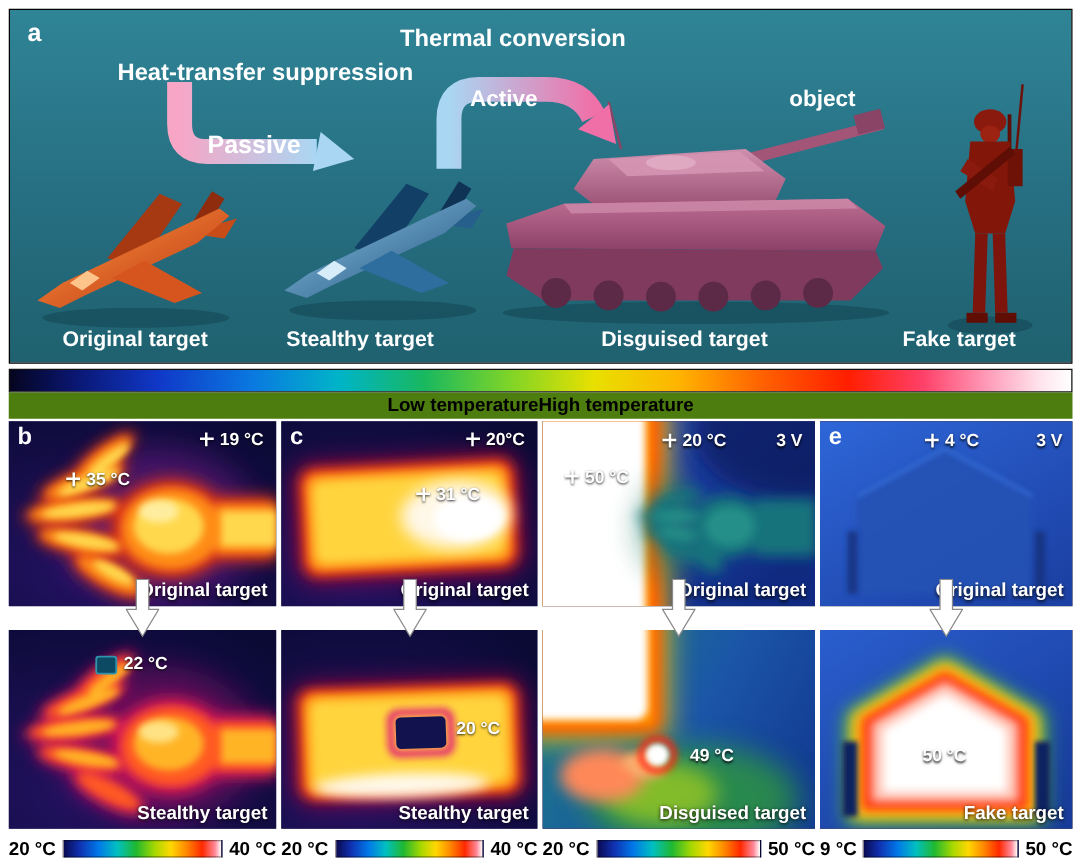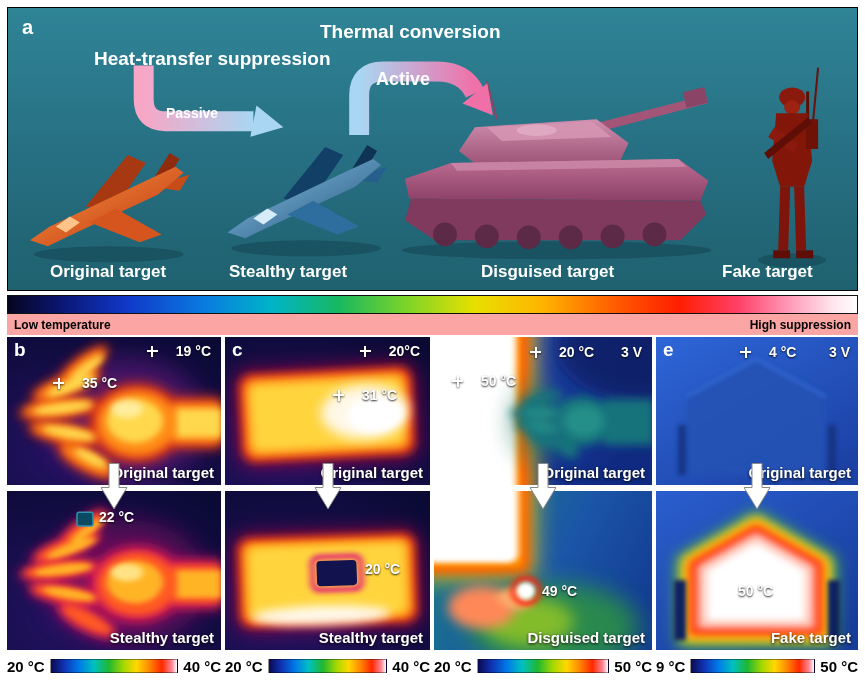--- a/index.html
+++ b/index.html
@@ -9,47 +9,47 @@
 
 
 .panel-a{position:absolute;left:7px;top:7px;width:851px;height:284px;border:1px solid #000;
   background:linear-gradient(180deg,#2f8496 0%,#266e81 55%,#1f616f 100%);}
 .panel-a svg.art{position:absolute;inset:0;width:100%;height:100%;z-index:1}
 .pa-text{position:absolute;color:#fff;font-weight:bold;white-space:nowrap;z-index:2}
 .pa-label{left:14px;top:8px;font-size:20px}
 .pa-heat{left:86px;top:40px;font-size:19px}
 .pa-thermal{left:312px;top:13px;font-size:19px}
 .pa-bg{left:716px;top:13px;font-size:19px}
-.pa-passive{left:158px;top:97px;font-size:14px}
+.pa-passive{left:158px;top:97px;font-size:20px}
 .pa-active{left:368px;top:61px;font-size:18px}
 .pa-nontarget{left:592px;top:60px;font-size:18px;white-space:normal;width:116px;text-align:center;line-height:1.25}
 .pa-cap{bottom:8px;font-size:17px}
 .cap-orig{left:42px}.cap-steal{left:221px}.cap-disg{left:473px}.cap-fake{left:714px}
 
 
 .main-colorbar{position:absolute;left:7px;top:295px;width:851px;height:19px;border:1px solid #111;
   background:linear-gradient(to right,#05051f 0%,#0a1670 6%,#1038c8 14%,#0a7ae0 23%,#00b4c8 31%,
   #18b860 39%,#7ed428 47%,#e8e000 55%,#ffb400 63%,#ff6000 71%,#ff1e00 79%,#ff4068 86%,
   #ff9ab8 92%,#ffe3ec 97%,#ffffff 100%)}
-.temp-strip{position:absolute;left:7px;top:314px;width:851px;height:21px;background:#fca5a5;
-  display:flex;justify-content:space-between;align-items:center;padding:0 7px;
-  font-weight:bold;font-size:12px;color:#000}
+.temp-strip{position:absolute;left:7px;top:314px;width:851px;height:21px;background:#4d7c0f;
+  display:flex;justify-content:center;align-items:center;padding:0 7px;
+  font-weight:bold;font-size:15px;color:#000}
 
 
 .thermal-grid{position:absolute;left:7px;top:337px;width:851px;display:grid;
   grid-template-columns:214px 205px 218px 202px;column-gap:4px}
 .tcol{position:relative;display:flex;flex-direction:column}
 .timg{position:relative;overflow:hidden;background:#0d0d42}
 .timg.top{height:148px}
-.timg.bot{height:159px;margin-top:6px}
+.timg.bot{height:159px;margin-top:19px}
 .timg svg{position:absolute;inset:0;width:100%;height:100%;display:block}
 .tlabel{position:absolute;left:7px;top:2px;color:#fff;font-weight:bold;font-size:19px;z-index:3}
 .tcap{position:absolute;right:7px;bottom:4px;color:#fff;font-weight:bold;font-size:15px;
   text-shadow:0 1px 3px rgba(0,0,0,.9);z-index:3;white-space:nowrap}
-.ann{position:absolute;display:flex;align-items:center;gap:18px;color:#fff;font-weight:bold;
+.ann{position:absolute;display:flex;align-items:center;gap:5px;color:#fff;font-weight:bold;
   font-size:14px;text-shadow:0 1px 2px rgba(0,0,0,.85);z-index:3;white-space:nowrap}
 .cross{position:relative;width:11px;height:11px;flex:0 0 11px;filter:drop-shadow(0 1px 1px rgba(0,0,0,.7))}
 .cross::before{content:"";position:absolute;left:4.5px;top:0;width:2px;height:11px;background:#fff}
 .cross::after{content:"";position:absolute;top:4.5px;left:0;width:11px;height:2px;background:#fff}
 .down-arrow{position:absolute;left:50%;top:126px;transform:translateX(-50%);width:27px;height:47px;z-index:6}
 .scale-row{display:flex;align-items:center;margin-top:6px;height:20px;gap:5px;
   font-weight:bold;font-size:15px;color:#000}
 .scale-bar{flex:1;height:14px;border:1px solid rgba(0,0,0,.4);
   background:linear-gradient(to right,#0a0a50 0%,#1030b0 10%,#0078e8 22%,#00c0c0 34%,#20b830 46%,
   #a8d800 58%,#ffd800 68%,#ff8800 78%,#ff2800 88%,#ff8898 96%,#fff 100%)}
@@ -200,31 +200,32 @@
         <path d="M352,128 L352,88 Q352,64 376,64 L430,64 Q458,64 468,86" fill="none" stroke="url(#ag2)" stroke-width="20"></path>
         <polygon points="486,108 455.6,96.1 480.4,75.9" fill="#ef6fa6"></polygon>
       </g>
     </svg>
     <span class="pa-text pa-label">a</span>
     <span class="pa-text pa-heat">Heat-transfer suppression</span>
     <span class="pa-text pa-thermal">Thermal conversion</span>
     <span class="pa-text pa-passive">Passive</span>
     <span class="pa-text pa-active">Active</span>
     <div class="pa-text pa-nontarget">
+      <div>object</div>
     </div>
     <span class="pa-text pa-cap cap-orig">Original target</span>
     <span class="pa-text pa-cap cap-steal">Stealthy target</span>
     <span class="pa-text pa-cap cap-disg">Disguised target</span>
     <span class="pa-text pa-cap cap-fake">Fake target</span>
   </div>
 
   <div class="main-colorbar"></div>
   <div class="temp-strip">
     <span>Low temperature</span>
-    <span>High suppression</span>
+    <span>High temperature</span>
   </div>
 
   <div class="thermal-grid">
 
     <div class="tcol">
       <div class="timg top">
         <svg viewBox="0 0 214 148" preserveAspectRatio="none">
           <rect width="214" height="148" fill="url(#navyBg)"></rect>
           <g filter="url(#b12)" fill="#7a1a86" opacity="0.5">
               <ellipse cx="120" cy="84" rx="78" ry="62"></ellipse>
@@ -482,21 +483,21 @@
             <ellipse cx="78" cy="106" rx="16" ry="6" transform="rotate(-20 78 106)"></ellipse>
             <ellipse cx="84" cy="116" rx="14" ry="6"></ellipse>
           </g>
           <g filter="url(#b3)" fill="none" stroke="#ff2810" stroke-width="5">
               <circle cx="92" cy="103" r="13"></circle>
             </g>
           <g filter="url(#b2)" fill="#ffffff">
               <circle cx="92" cy="103" r="9"></circle>
             </g>
         </svg>
-        <div class="ann" style="left:108px;top:92px">
+        <div class="ann" style="left:118px;top:92px">
           <span>49 °C</span>
         </div>
         <span class="tcap">Disguised target</span>
       </div>
       <div class="down-arrow">
         <svg viewBox="0 0 27 47">
             <path d="M8.5 0.5h10v24h8L13.5 46 0.5 24.5h8z" fill="#fff" stroke="#8a8a8a" stroke-width="1"></path>
           </svg>
       </div>
       <div class="scale-row">

